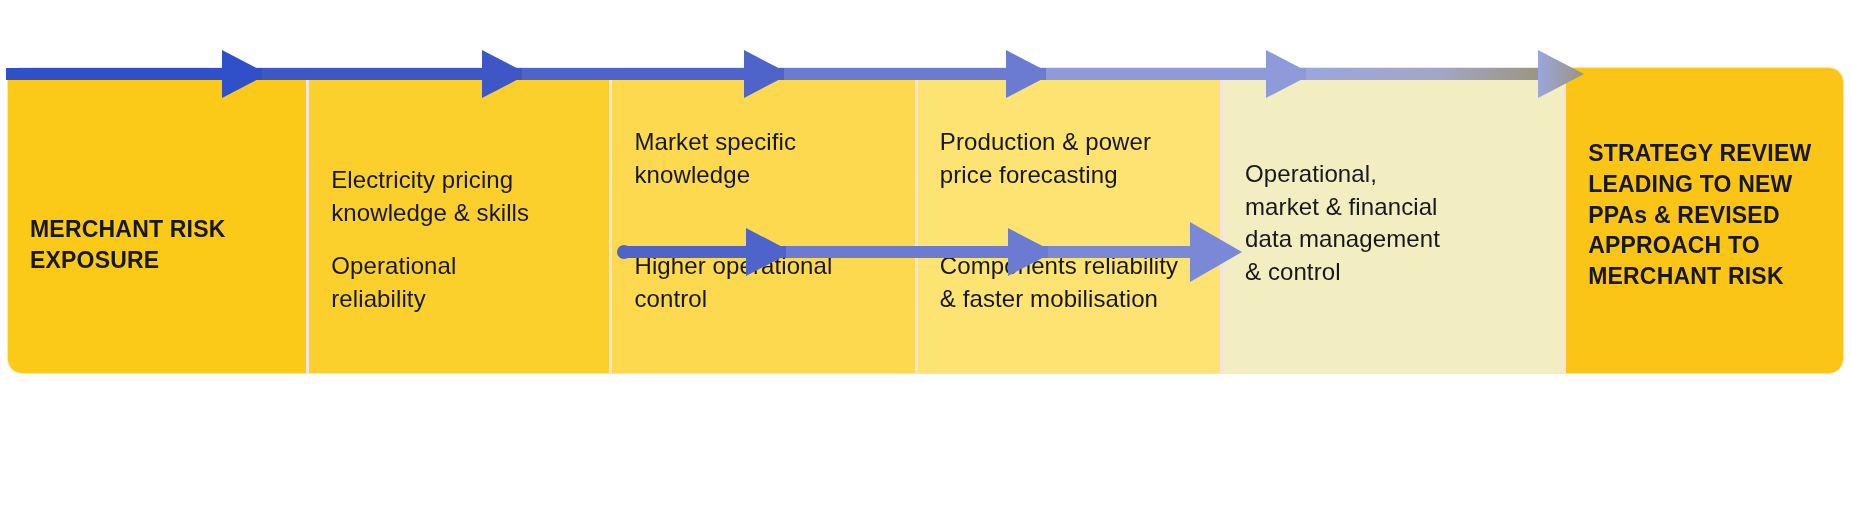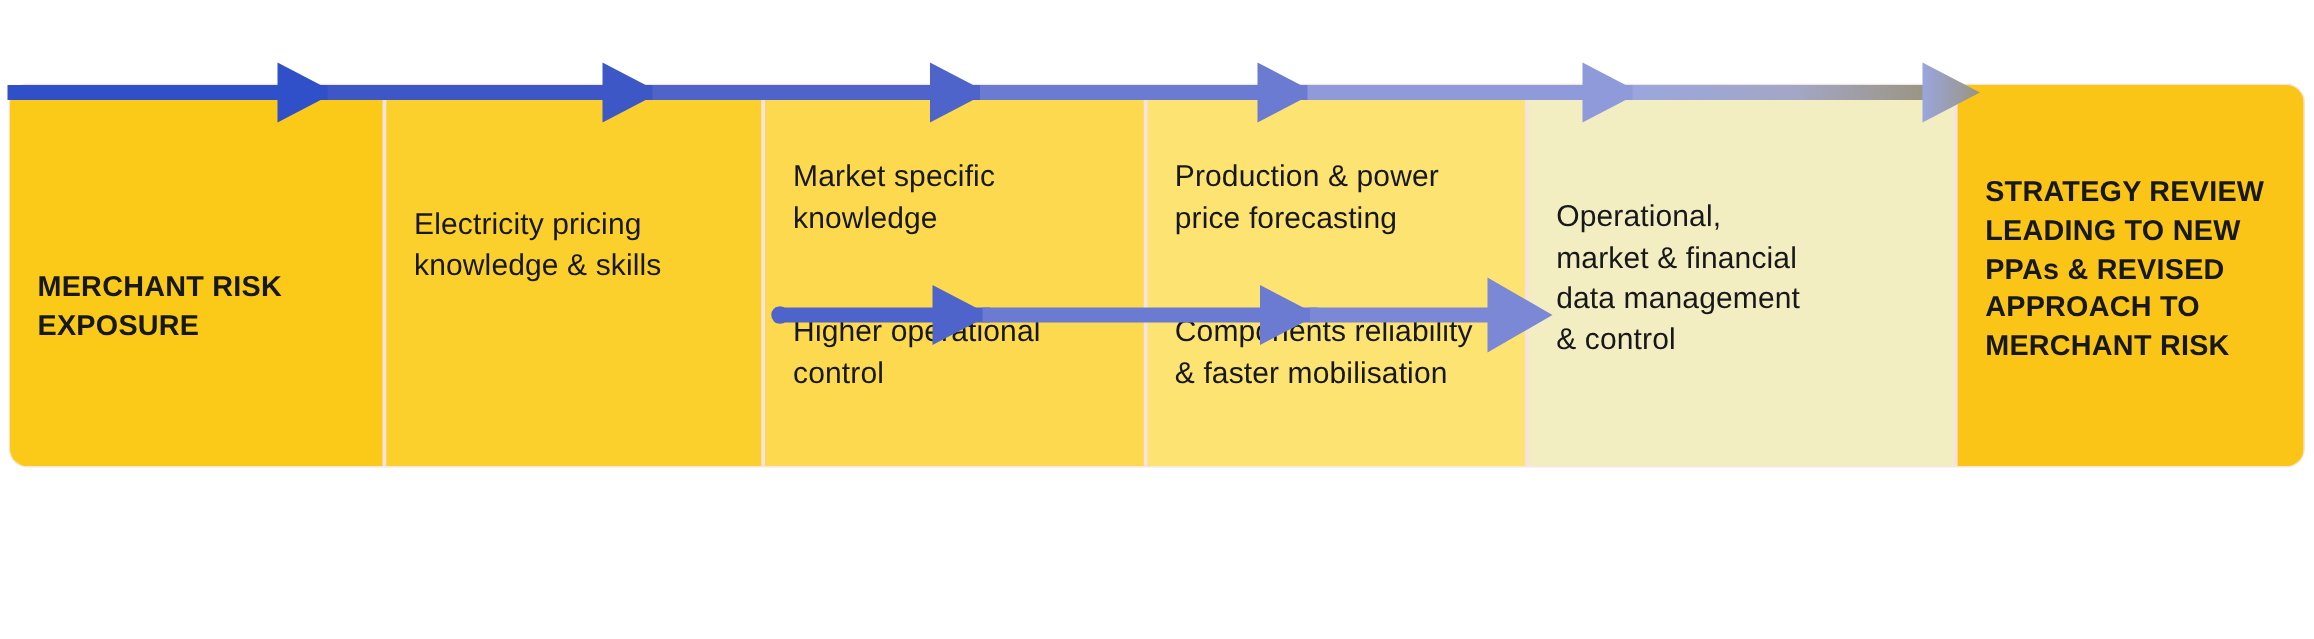--- a/index.html
+++ b/index.html
@@ -82,20 +82,22 @@
   <div class="panel-band">
 
     <div class="panel panel-0">
       <div class="txt bold p0-b">MERCHANT RISK
 EXPOSURE</div>
     </div>
 
     <div class="panel panel-1">
       <div class="txt reg p1-a">Electricity pricing
 knowledge &amp; skills</div>
+      <div class="txt reg p1-b">Operational
+reliability</div>
     </div>
 
     <div class="panel panel-2">
       <div class="txt reg p2-a">Market specific
 knowledge</div>
       <div class="txt reg p2-b">Higher operational
 control</div>
     </div>
 
     <div class="panel panel-3">

